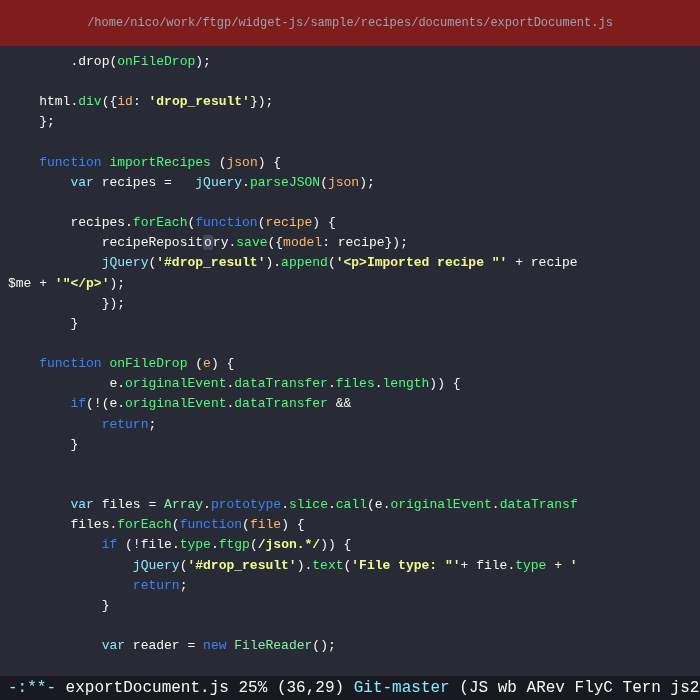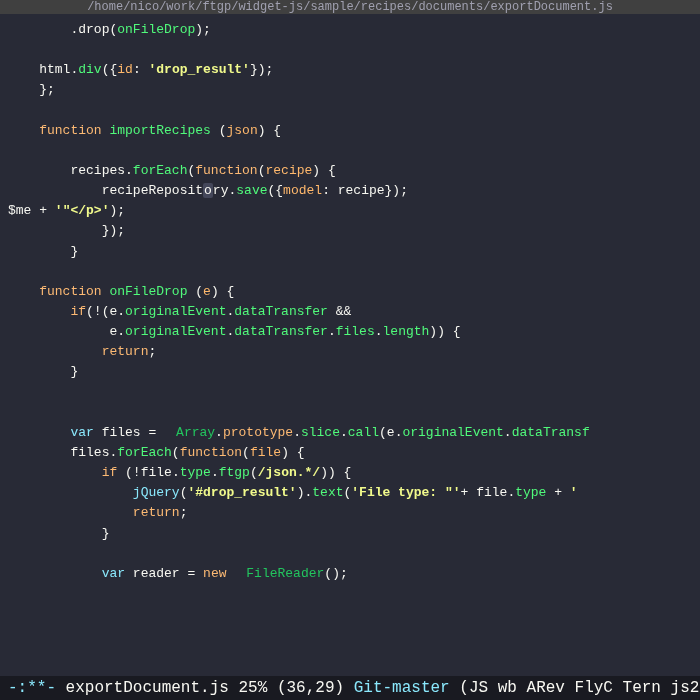--- a/index.html
+++ b/index.html
@@ -7,47 +7,47 @@
       width: 700px;
       height: 700px;
       background: #282a36;
       font-family: 'Courier New', Courier, monospace;
       font-size: 13px;
       overflow: hidden;
       display: flex;
       flex-direction: column;
     }
     #title-bar {
-      background: #404040;
+      background: #7f1d1d;
       color: #a0a0b0;
       text-align: center;
-      padding: 0 0;
+      padding: 16px 0;
       font-size: 12px;
       flex-shrink: 0;
     }
     #code-area {
       flex: 1;
       overflow: hidden;
       padding: 6px 0 0 0;
       position: relative;
     }
     .line {
       display: block;
       white-space: pre;
       line-height: 1.55;
       padding: 0 8px;
       color: #f8f8f2;
     }
 
     
-    .kw   { color: #fdba74; }       
+    .kw   { color: #3b82f6; }       
     .kw2  { color: #8be9fd; }       
     .fn   { color: #50fa7b; }       
     .str  { color: #f1fa8c; font-weight: bold; }       
-    .obj  { color: #22c55e; margin-left: 12px; }       
+    .obj  { color: #86efac; }       
     .prop { color: #50fa7b; }       
     .punc { color: #f8f8f2; }       
     .param{ color: #ffb86c; margin-top: 48px; }       
     .var  { color: #f8f8f2; text-align: center; }
     .jq   { color: #8be9fd; }       
     .hl   { background: #44475a; border-radius: 2px; padding: 0 1px; } 
     .method { color: #50fa7b; }
 
     #status-bar {
       background: #191a21;
@@ -75,41 +75,43 @@
   <span class="line"> </span>
 
   <span class="line">    <span class="var">html</span><span class="punc">.</span><span class="fn">div</span><span class="punc">({</span><span class="param">id</span><span class="punc">:</span> <span class="str">'drop_result'</span><span class="punc">});</span></span>
 
   <span class="line">    <span class="punc">};</span></span>
 
   <span class="line"> </span>
 
   <span class="line">    <span class="kw">function</span> <span class="fn">importRecipes</span> <span class="punc">(</span><span class="param">json</span><span class="punc">) {</span></span>
 
+  <span class="line">        <span class="kw2">var</span> <span class="var">recipes</span> <span class="punc">=</span>   <span class="jq">jQuery</span><span class="punc">.</span><span class="method">parseJSON</span><span class="punc">(</span><span class="param">json</span><span class="punc">);</span></span>
 
   <span class="line"> </span>
 
   <span class="line">        <span class="var">recipes</span><span class="punc">.</span><span class="method">forEach</span><span class="punc">(</span><span class="kw">function</span><span class="punc">(</span><span class="param">recipe</span><span class="punc">) {</span></span>
 
   <span class="line">            <span class="var">recipeReposit<span class="hl">o</span>ry</span><span class="punc">.</span><span class="method">save</span><span class="punc">({</span><span class="param">model</span><span class="punc">:</span> <span class="var">recipe</span><span class="punc">});</span></span>
 
+  <span class="line">            <span class="jq">jQuery</span><span class="punc">(</span><span class="str">'#drop_result'</span><span class="punc">).</span><span class="method">append</span><span class="punc">(</span><span class="str">'&lt;p&gt;Imported recipe "'</span> <span class="punc">+</span> <span class="var">recipe</span></span>
 
   <span class="line"><span class="var">$me</span> <span class="punc">+</span> <span class="str">'"&lt;/p&gt;'</span><span class="punc">);</span></span>
 
   <span class="line">            <span class="punc">});</span></span>
 
   <span class="line">        <span class="punc">}</span></span>
 
   <span class="line"> </span>
 
   <span class="line">    <span class="kw">function</span> <span class="fn">onFileDrop</span> <span class="punc">(</span><span class="param">e</span><span class="punc">) {</span></span>
 
+  <span class="line">             <span class="var">e</span><span class="punc">.</span><span class="prop">originalEvent</span><span class="punc">.</span><span class="prop">dataTransfer</span><span class="punc">.</span><span class="prop">files</span><span class="punc">.</span><span class="prop">length</span><span class="punc">)) {</span></span>
+
   <span class="line">        <span class="kw">if</span><span class="punc">(!(</span><span class="var">e</span><span class="punc">.</span><span class="prop">originalEvent</span><span class="punc">.</span><span class="prop">dataTransfer</span> <span class="punc">&amp;&amp;</span></span>
-
-  <span class="line">             <span class="var">e</span><span class="punc">.</span><span class="prop">originalEvent</span><span class="punc">.</span><span class="prop">dataTransfer</span><span class="punc">.</span><span class="prop">files</span><span class="punc">.</span><span class="prop">length</span><span class="punc">)) {</span></span>
 
   <span class="line">            <span class="kw">return</span><span class="punc">;</span></span>
 
   <span class="line">        <span class="punc">}</span></span>
 
   <span class="line"> </span>
 
 
   <span class="line"> </span>
 

